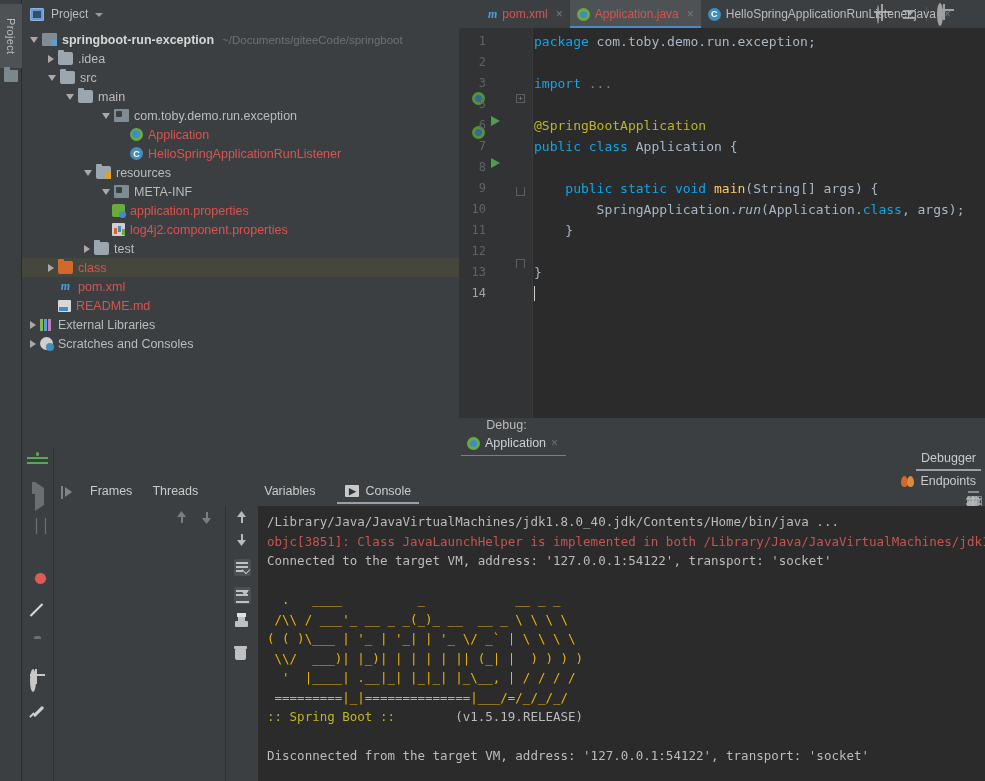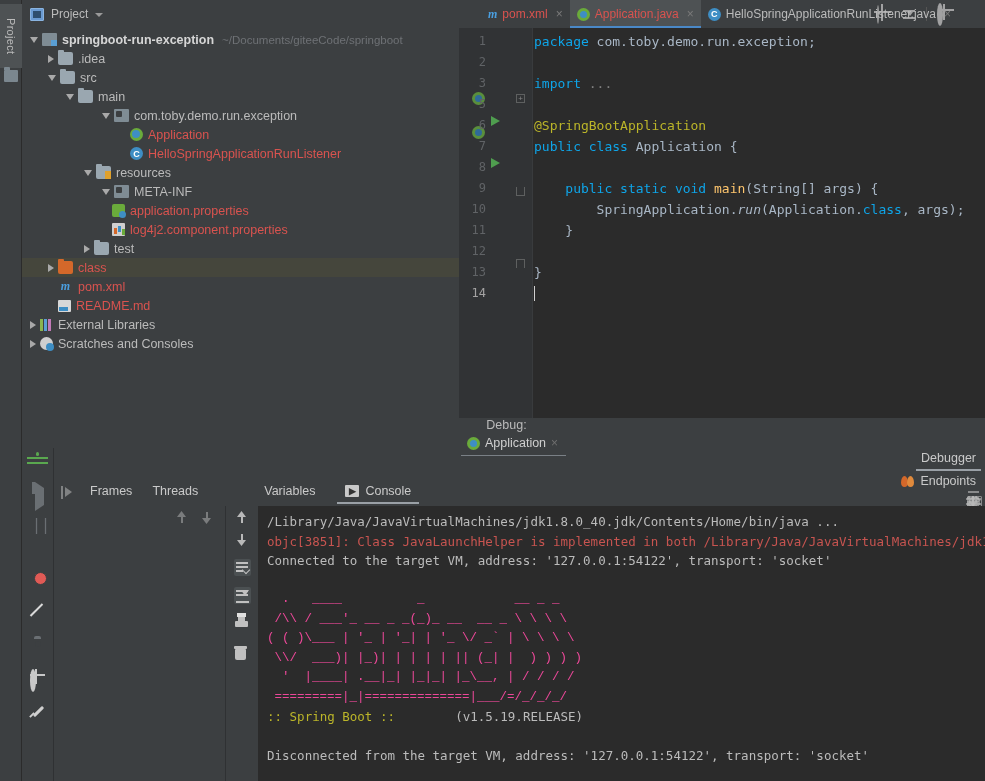--- a/index.html
+++ b/index.html
@@ -264,21 +264,21 @@
   .ico-print:after{content:'';position:absolute;left:4px;top:0px;width:7px;height:4px;background:#c0c0c0;}
   .ico-print span{position:absolute;left:3px;bottom:0;width:9px;height:4px;background:#e0e0e0;}
   .ico-trash{ width:13px;height:14px;position:relative; }
   .ico-trash:before{content:'';position:absolute;left:1px;top:3px;width:11px;height:11px;background:#c0c0c0;border-radius:1px 1px 2px 2px;}
   .ico-trash:after{content:'';position:absolute;left:0px;top:0px;width:13px;height:3px;background:#c0c0c0;border-radius:1px;}
 
   #console { position:absolute; left:236px; top:88px; width:727px; height:275px; background:#2b2b2b;
              font-family:"DejaVu Sans Mono", monospace; font-size:12.5px; line-height:19.5px;
              color:#bbbbbb; padding:6px 0 0 9px; overflow:hidden; white-space:pre; }
   #console .err { color:#c75450; }
-  #console .banner { color:#ec4899;font-family:Liberation Mono, monospace; }
+  #console .banner { color:#eab308; }
   #console .sbname { color:#bbb529; }
   #console .sbver { color:#bbbbbb; }
 </style>
 </head>
 <body>
 
 <div id="left-rail">
   <div class="vlabel">Project</div>
   <div class="rail-icon"></div>
 </div>

